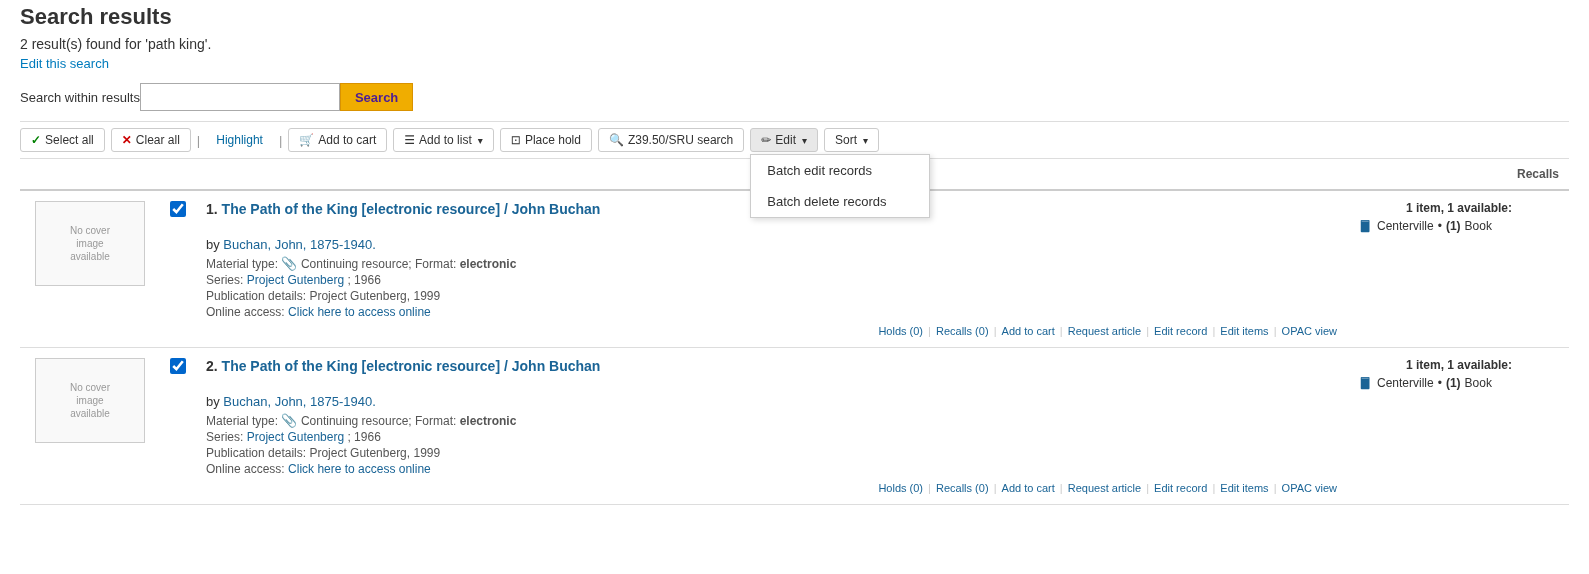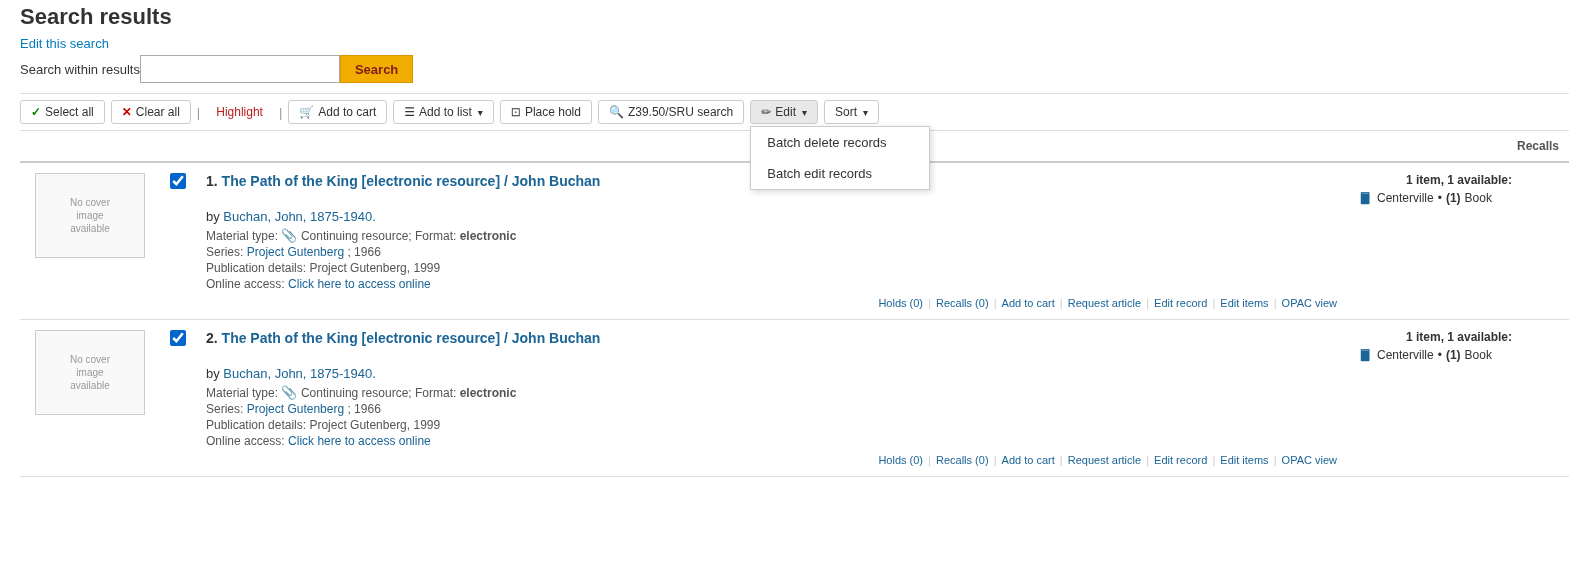--- a/index.html
+++ b/index.html
@@ -22,40 +22,40 @@
     }
     .result-count {
       font-size: 14px;
       margin-bottom: 4px;
     }
     .edit-search-link {
       color: #007bbd;
       text-decoration: none;
       font-size: 13px;
       display: inline-block;
-      margin-bottom: 4px;
+      margin-bottom: 12px;
     }
     .search-within-row {
       display: flex;
       align-items: center;
       margin-bottom: 10px;
     }
     .search-within-label {
       font-size: 13px;
     }
     .search-within-input {
       border: 1px solid #aaa;
       padding: 4px 8px;
       font-size: 13px;
       width: 200px;
       height: 28px;
     }
     .search-btn {
       background: #f0ad00;
-      color: #7f1d1d;
+      color: #4c1d95;
       border: 1px solid #d99200;
       padding: 4px 14px;
       font-size: 13px;
       cursor: pointer;
       height: 28px;
       font-weight: bold;
     }
     .toolbar {
       display: flex;
       align-items: center;
@@ -86,21 +86,21 @@
     .toolbar-btn .x-icon { color: #cc0000; font-weight: bold; }
     .toolbar-separator {
       color: #999;
       font-size: 13px;
     }
     .toolbar-btn.highlight-btn {
       background: #fff;
       border: none;
       cursor: pointer;
       font-size: 12px;
-      color: #b91c1c;
+      color: #0369a1;
     }
     .toolbar-btn.active, .toolbar-btn.edit-btn {
       background: #e8e8e8;
     }
     .dropdown-caret {
       font-size: 10px;
       margin-left: 2px;
     }
     
     .dropdown-wrapper {
@@ -239,20 +239,21 @@
       font-weight: bold;
     }
     .series-link { color: #1a6496; text-decoration: none; }
   </style>
 </head>
 <body>
 
 <div class="page-wrapper">
 
   <h1 class="page-title">Search results</h1>
+  <p class="result-count">2 result(s) found for 'path king'.</p>
   <a class="edit-search-link" href="#">Edit this search</a>
 
   <div class="search-within-row">
     <label class="search-within-label">Search within results</label>
     <input class="search-within-input" type="text" style="">
     <button class="search-btn">Search</button>
   </div>
 
   <div class="toolbar">
     <button class="toolbar-btn select-all">
@@ -296,22 +297,22 @@
       <span>Z39.50/SRU search</span>
     </button>
 
     <div class="dropdown-wrapper">
       <button class="toolbar-btn active edit-btn">
         <span>✏</span>
         <span>Edit</span>
         <span class="dropdown-caret">▾</span>
       </button>
       <div class="dropdown-menu">
+        <div class="dropdown-menu-item">Batch edit records</div>
         <div class="dropdown-menu-item">Batch delete records</div>
-        <div class="dropdown-menu-item">Batch edit records</div>
       </div>
     </div>
 
     <div class="dropdown-wrapper">
       <button class="toolbar-btn">
         <span>Sort</span>
         <span class="dropdown-caret">▾</span>
       </button>
     </div>
   </div>

